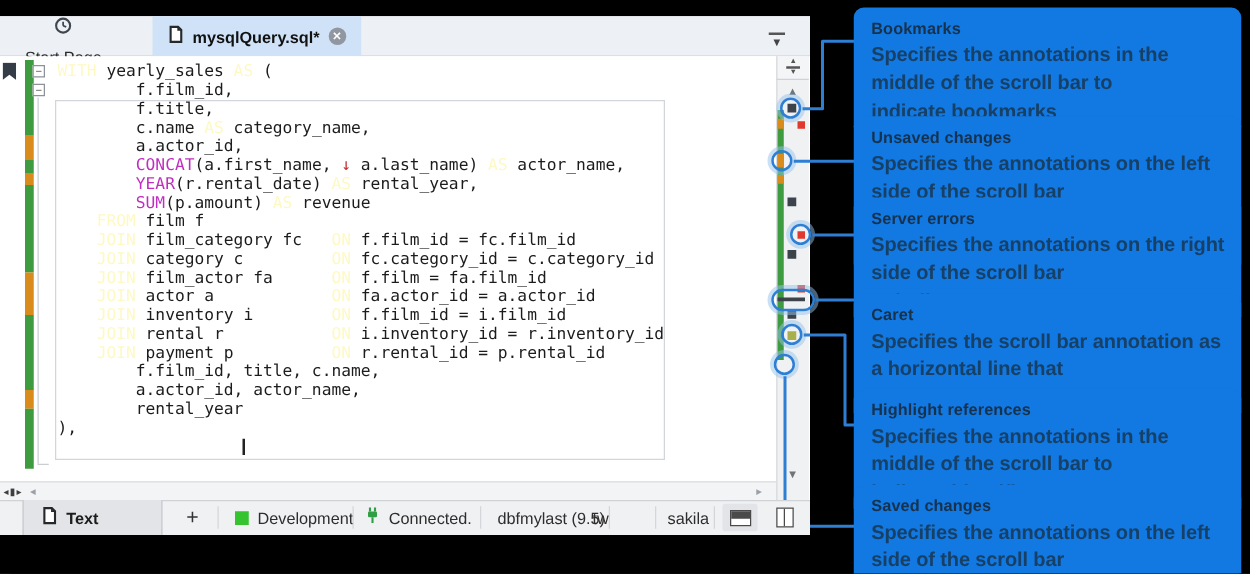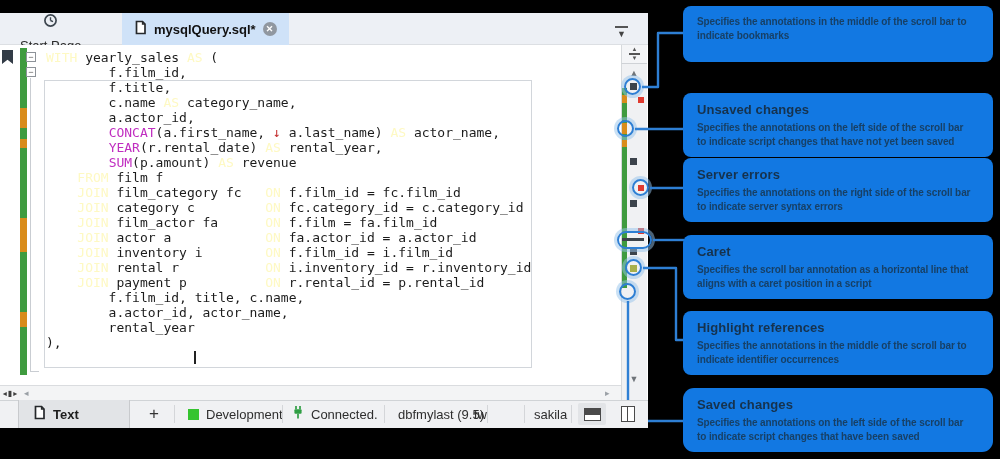--- a/index.html
+++ b/index.html
@@ -50,21 +50,21 @@
   
   .ring { position:absolute; width:17px; height:17px; border:2.5px solid #2e7fd4; border-radius:50%;
           box-shadow:0 0 0 3px rgba(150,195,235,.5); }
   .caret-ring { position:absolute; left:617px; top:231px; width:35px; height:18px; border:2.5px solid #2e7fd4; border-radius:9px;
           box-shadow:0 0 0 3px rgba(150,195,235,.5); }
   svg.links { position:absolute; left:0; top:0; pointer-events:none; }
 
   
   .callout { position:absolute; left:683px; width:310px; background:#1278e2; border-radius:8px; padding:9px 12px 8px 14px; }
   .callout h3 { font-size:13px; font-weight:bold; color:#16324d; margin-bottom:4px; letter-spacing:.1px; }
-  .callout p { font-size:10px; font-weight:bold; color:#174066; line-height:1.4; letter-spacing:-0.1px; white-space:pre-line; }
+  .callout p { font-size:16px; font-weight:bold; color:#174066; line-height:1.4; letter-spacing:-0.1px; white-space:pre-line; }
 
   
   .statusbar { position:absolute; left:0; top:400px; width:648px; height:28px; background:#f0f1f3; border-top:1px solid #d0d3d6; }
   .sb-item { position:absolute; top:400px; height:28px; display:flex; align-items:center; gap:7px; font-size:13px; color:#2e2e2e; }
   .text-tab { left:18px; width:112px; padding-left:14px; background:#e2e4e7; border-left:1px solid #c8cacd; border-right:1px solid #c8cacd; font-weight:bold; color:#1d1d1d; }
   .plus { left:142px; width:24px; justify-content:center; font-size:17px; color:#333; }
   .sb-sep { position:absolute; top:405px; width:1px; height:18px; background:#d4d6d9; }
   .dev-sq { width:11px; height:11px; background:#35c42f; }
   .split-btn1 { position:absolute; left:578px; top:403px; width:28px; height:22px; background:#e2e4e7; border-radius:2px; display:flex; align-items:center; justify-content:center; }
   .ic-hsplit { width:17px; height:13px; border:1.5px solid #4a4a4a; background:#fff; position:relative; }
@@ -191,20 +191,21 @@
       <path d="M642 87 L658 87 L658 33 L684 33"></path>
       <path d="M635 129 L684 129"></path>
       <path d="M650 188 L684 188"></path>
       <path d="M653 240 L684 240"></path>
       <path d="M643 268 L676 268 L676 340 L684 340"></path>
       <path d="M628 301 L628 421 L684 421"></path>
     </g>
   </svg>
 
   <div class="callout" style="top:6px; min-height:56px;">
+    <h3>Bookmarks</h3>
     <p>Specifies the annotations in the middle of the scroll bar to
 indicate bookmarks</p>
   </div>
   <div class="callout" style="top:81px; min-height:58px;margin-top:12px;">
     <h3>Unsaved changes</h3>
     <p>Specifies the annotations on the left side of the scroll bar
 to indicate script changes that have not yet been saved</p>
   </div>
   <div class="callout" style="top:158px; min-height:56px;">
     <h3>Server errors</h3>

